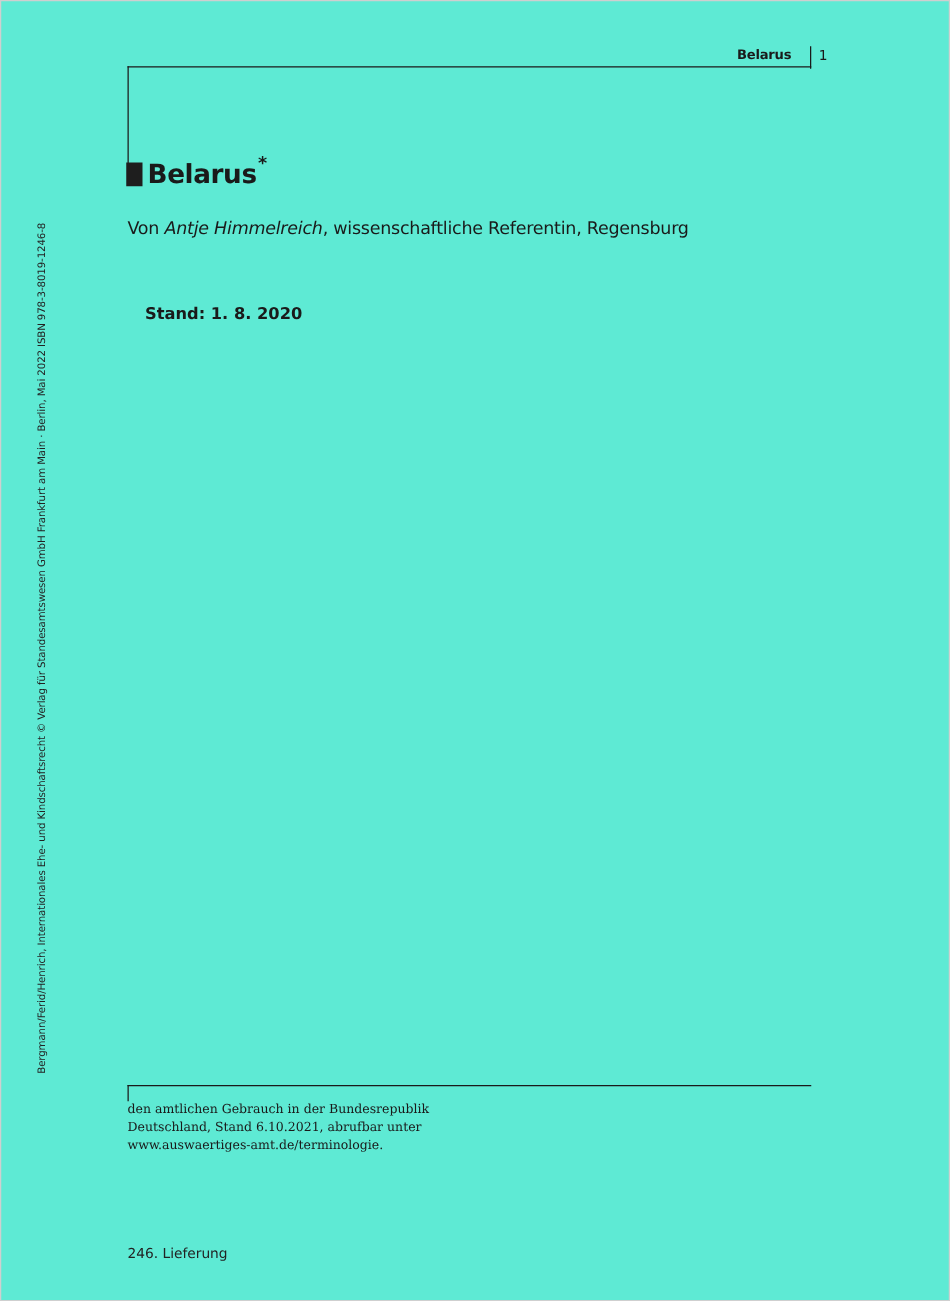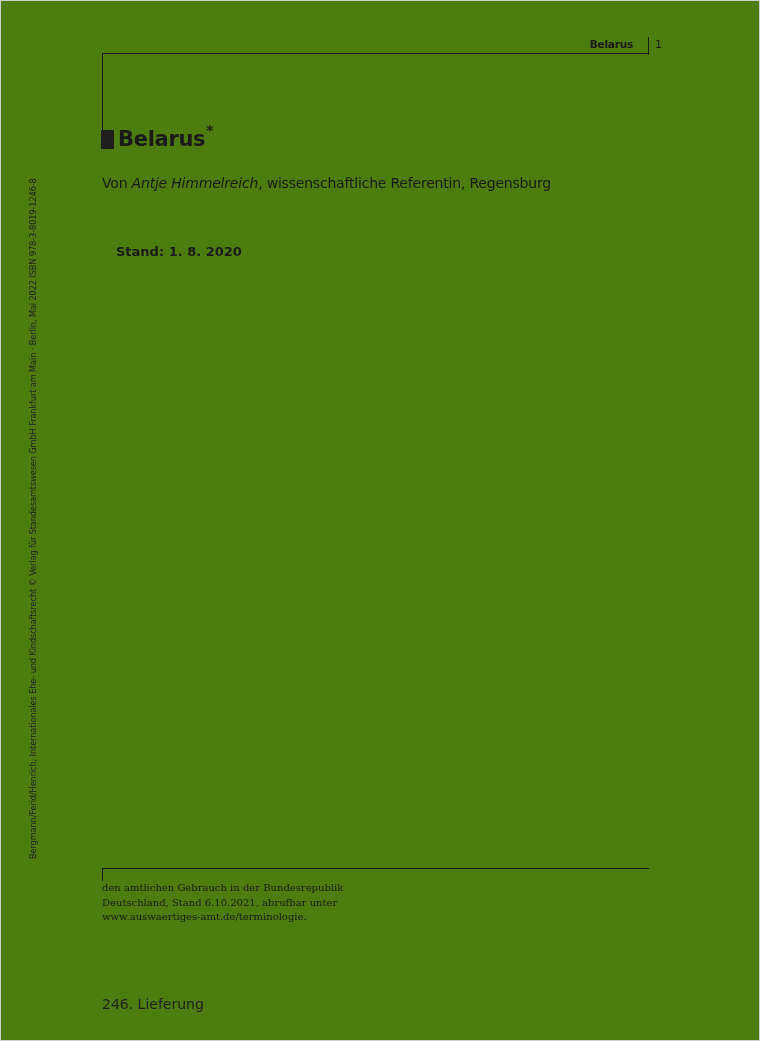--- a/index.html
+++ b/index.html
@@ -1,19 +1,19 @@
 <!DOCTYPE html>
 <html><head>
   <meta charset="utf-8">
   <style>
     html, body { margin: 0; padding: 0; background: #ffffff; }
     body { width: 760px; height: 1041px; position: relative; overflow: hidden; }
     .page {
       position: absolute; left: 0; top: 0; width: 758px; height: 1039px;
-      border: 1px solid #cfcfcf; background: #4d7c0f;
+      border: 1px solid #cfcfcf; background: #5eead4;
       font-family: "DejaVu Sans", sans-serif; color: #1a1a1a;
     }
     
     .run-head { position: absolute; top: 36px; left: 560px; width: 100px; height: 18px; }
     .run-head .title {
       position: absolute; right: 28px; top: 1px;
       font-family: "DejaVu Sans", sans-serif; font-weight: bold; font-size: 10.5px; color: #1a1a1a;
       letter-spacing: -0.2px;
     }
     .run-head .sep { position: absolute; left: 87px; top: 0; width: 1px; height: 18px; background: #1a1a1a; }
@@ -39,21 +39,21 @@
     .fn-rule { position: absolute; top: 867px; left: 101px; width: 547px; height: 1px; background: #1a1a1a; }
     .fn-tick { position: absolute; top: 867px; left: 101px; width: 1px; height: 13px; background: #1a1a1a; }
     .footnote {
       position: absolute; top: 880px; left: 101px; width: 547px;
       display: flex; gap: 28px;
       font-family: "DejaVu Serif", serif; font-size: 10px; line-height: 14.6px; color: #1a1a1a;
     }
     .fn-col { width: 255px; }
     .fn-col p { margin: 0; }
     .fn-mark { display: inline-block; margin-left: 14px; margin-right: 6px; font-size: 9px; vertical-align: 2px; }
-    .footer { position: absolute; top: 995px; left: 101px; font-size: 14px; color: #222; }
+    .footer { position: absolute; top: 995px; left: 101px; font-size: 11px; color: #222; }
   </style>
 </head>
 <body>
 
 <div class="page">
 
   <div class="run-head">
     <span class="title">Belarus</span>
     <span class="sep"></span>
     <span class="pagenum">1</span>

